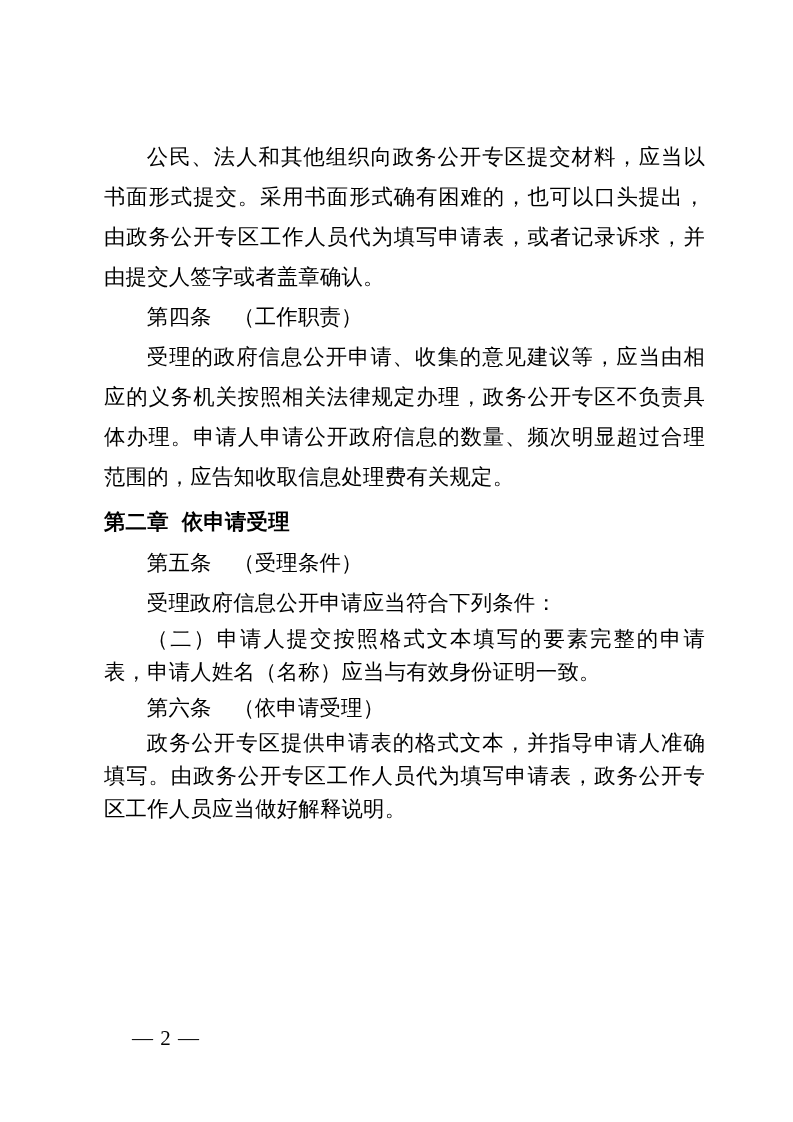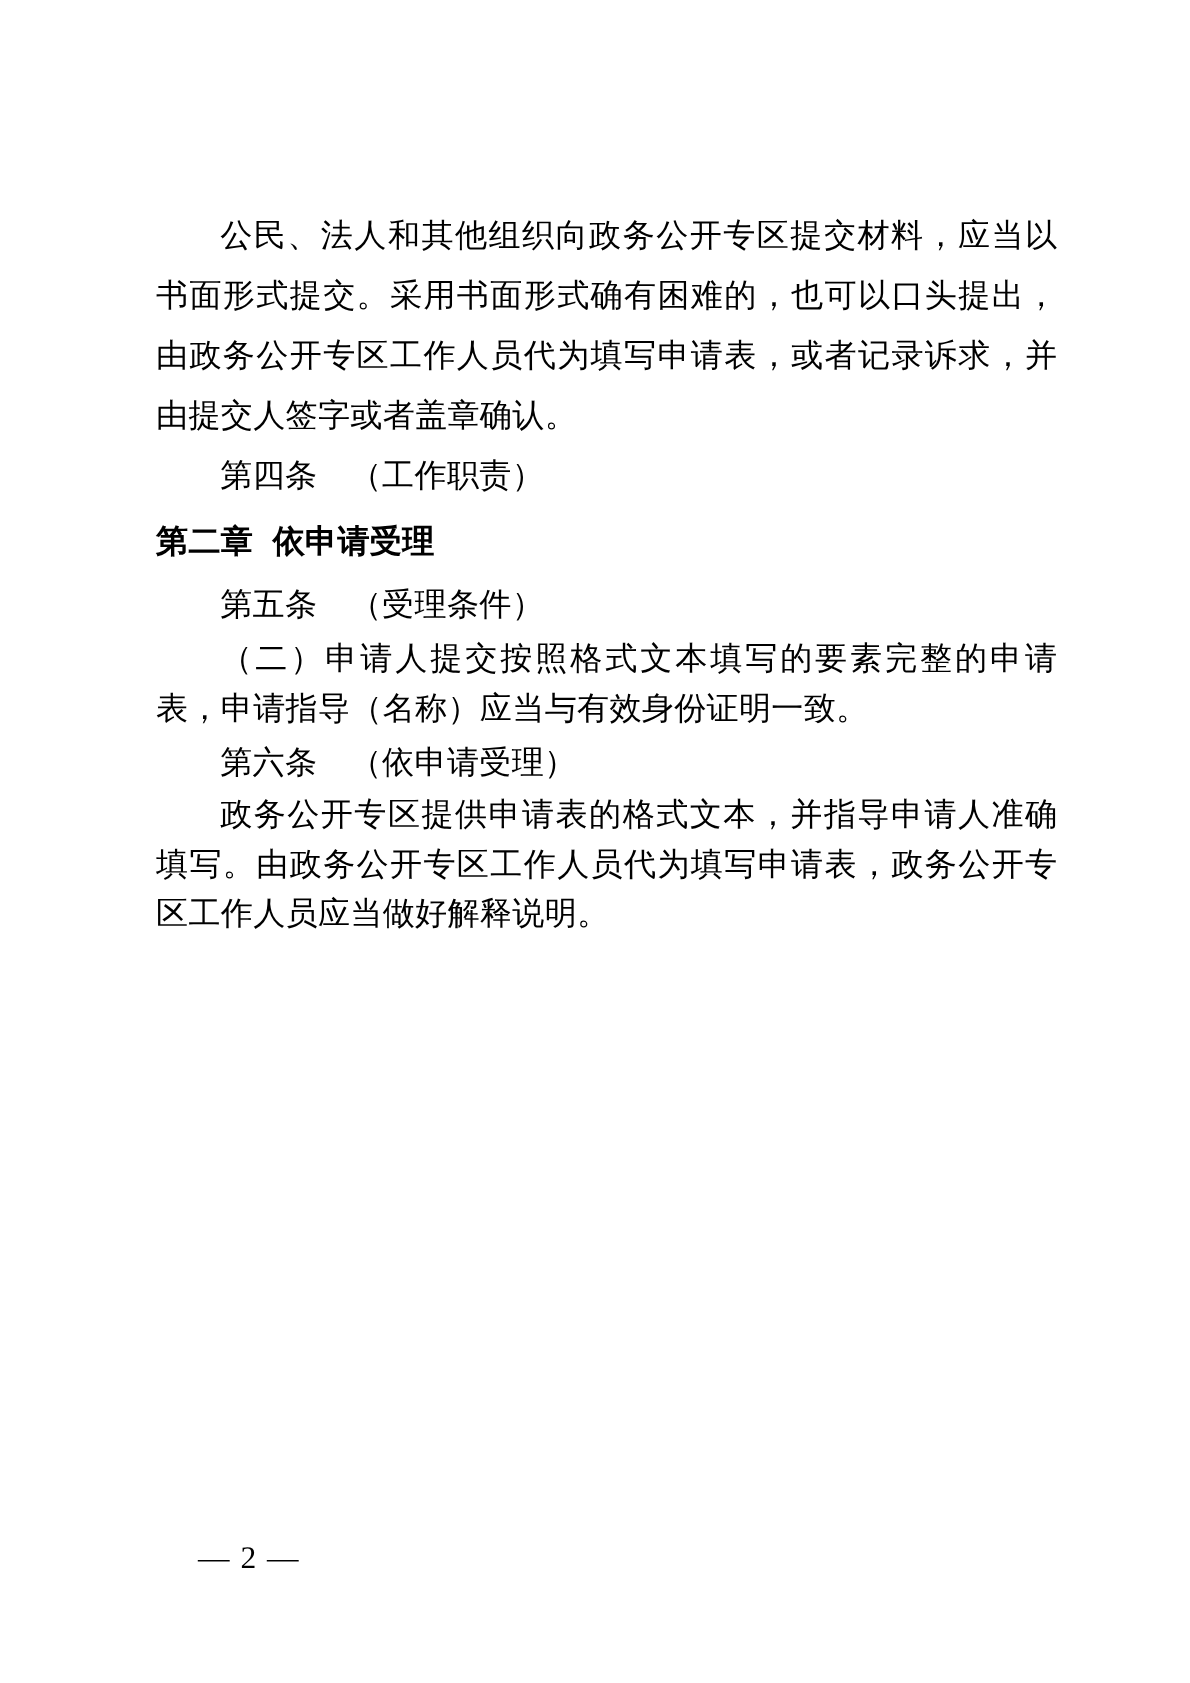--- a/index.html
+++ b/index.html
@@ -58,28 +58,30 @@
 </style>
 </head>
 <body>
 
 <div class="page">
   <main class="content">
     <p class="lh40 indent">公民、法人和其他组织向政务公开专区提交材料，应当以书面形式提交。采用书面形式确有困难的，也可以口头提出，由政务公开专区工作人员代为填写申请表，或者记录诉求，并由提交人签字或者盖章确认。</p>
 
     <p class="lh40 indent article-heading">第四条　（工作职责）</p>
 
+    <p class="lh40 indent">受理的政府信息公开申请、收集的意见建议等，应当由相应的义务机关按照相关法律规定办理，政务公开专区不负责具体办理。申请人申请公开政府信息的数量、频次明显超过合理范围的，应告知收取信息处理费有关规定。</p>
 
     <h2 class="chapter-heading">第二章 依申请受理</h2>
 
     <p class="lh40 indent article-heading">第五条　（受理条件）</p>
 
+    <p class="lh40 indent">受理政府信息公开申请应当符合下列条件：</p>
 
 
-    <p class="lh33 indent">（二）申请人提交按照格式文本填写的要素完整的申请表，申请指导（名称）应当与有效身份证明一致。</p>
+    <p class="lh33 indent">（二）申请人提交按照格式文本填写的要素完整的申请表，申请人姓名（名称）应当与有效身份证明一致。</p>
 
 
     <p class="lh38 indent article-heading">第六条　（依申请受理）</p>
 
     <p class="lh33 indent">政务公开专区提供申请表的格式文本，并指导申请人准确填写。由政务公开专区工作人员代为填写申请表，政务公开专区工作人员应当做好解释说明。</p>
   </main>
 
   <div class="page-footer">— 2 —</div>
 </div>
 

